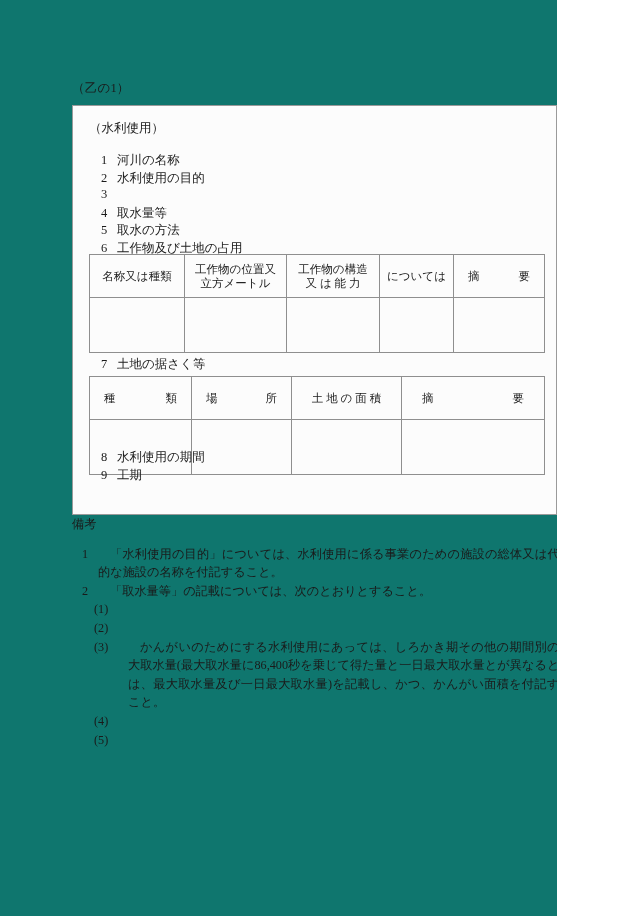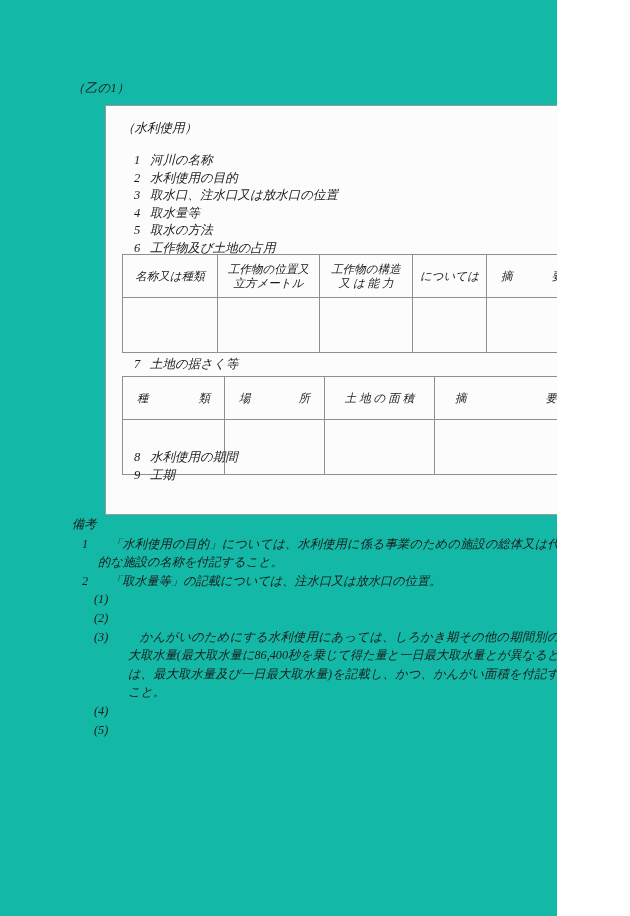--- a/index.html
+++ b/index.html
@@ -9,24 +9,23 @@
     background: #ffffff;
   }
   body {
     font-family: "Liberation Serif", "DejaVu Serif", serif;
     color: #1a1a1a;
   }
   #page {
     position: relative;
     width: 557px;
     height: 916px;
-    background: #14b8a6;
+    background: #0f766e;
     overflow: hidden;
     box-sizing: border-box;
-    font-style: italic;
   }
 
   
   .form-code {
     position: absolute;
     left: 72px;
     top: 80px;
     font-size: 12.5px;
     letter-spacing: 0.2px;
     white-space: nowrap;
@@ -35,21 +34,20 @@
   
   .main-box {
     position: absolute;
     left: 72px;
     top: 105px;
     width: 485px;
     height: 410px;
     border: 1px solid #9a9a9a;
     box-sizing: border-box;
     background: #fcfcfc;
-    margin-left: 33px;
   }
 
   .box-heading {
     position: absolute;
     left: 16px;
     top: 14px;
     font-size: 12.5px;
     white-space: nowrap;
   }
 
@@ -139,21 +137,21 @@
   
   .remarks {
     position: absolute;
     left: 72px;
     top: 515px;
     width: 500px;
     font-size: 12.2px;
     line-height: 18.6px;
   }
   .remarks-title {
-    margin: 0 0 1px 0;
+    margin: 0 0 11px 0;
     font-size: 12.2px;
   }
   .remark-item {
     display: flex;
     align-items: flex-start;
     margin-bottom: 0;
   }
   .remark-marker {
     flex: 0 0 auto;
     width: 26px;
@@ -194,21 +192,20 @@
       <div class="item-row">
         <span class="item-num">1</span>
         <span class="item-label">河川の名称</span>
       </div>
       <div class="item-row">
         <span class="item-num">2</span>
         <span class="item-label">水利使用の目的</span>
       </div>
       <div class="item-row">
         <span class="item-num">3</span>
-        <span class="item-label">取水口、注水口又は放水口の位置</span>
       </div>
       <div class="item-row">
         <span class="item-num">4</span>
         <span class="item-label">取水量等</span>
       </div>
       <div class="item-row">
         <span class="item-num">5</span>
         <span class="item-label">取水の方法</span>
       </div>
       <div class="item-row">
@@ -321,21 +318,21 @@
   <div class="remarks">
     <p class="remarks-title">備考</p>
 
     <div class="remark-item">
       <span class="remark-marker">1</span>
       <span class="remark-text">「水利使用の目的」については、水利使用に係る事業のための施設の総体又は代表的な施設の名称を付記すること。</span>
     </div>
 
     <div class="remark-item">
       <span class="remark-marker">2</span>
-      <span class="remark-text">「取水量等」の記載については、注水口又は放水口の位置。</span>
+      <span class="remark-text">「取水量等」の記載については、次のとおりとすること。</span>
     </div>
 
     <div class="remark-item remark-sub">
       <span class="remark-marker">(1)</span>
     </div>
 
     <div class="remark-item remark-sub">
       <span class="remark-marker">(2)</span>
     </div>
 

